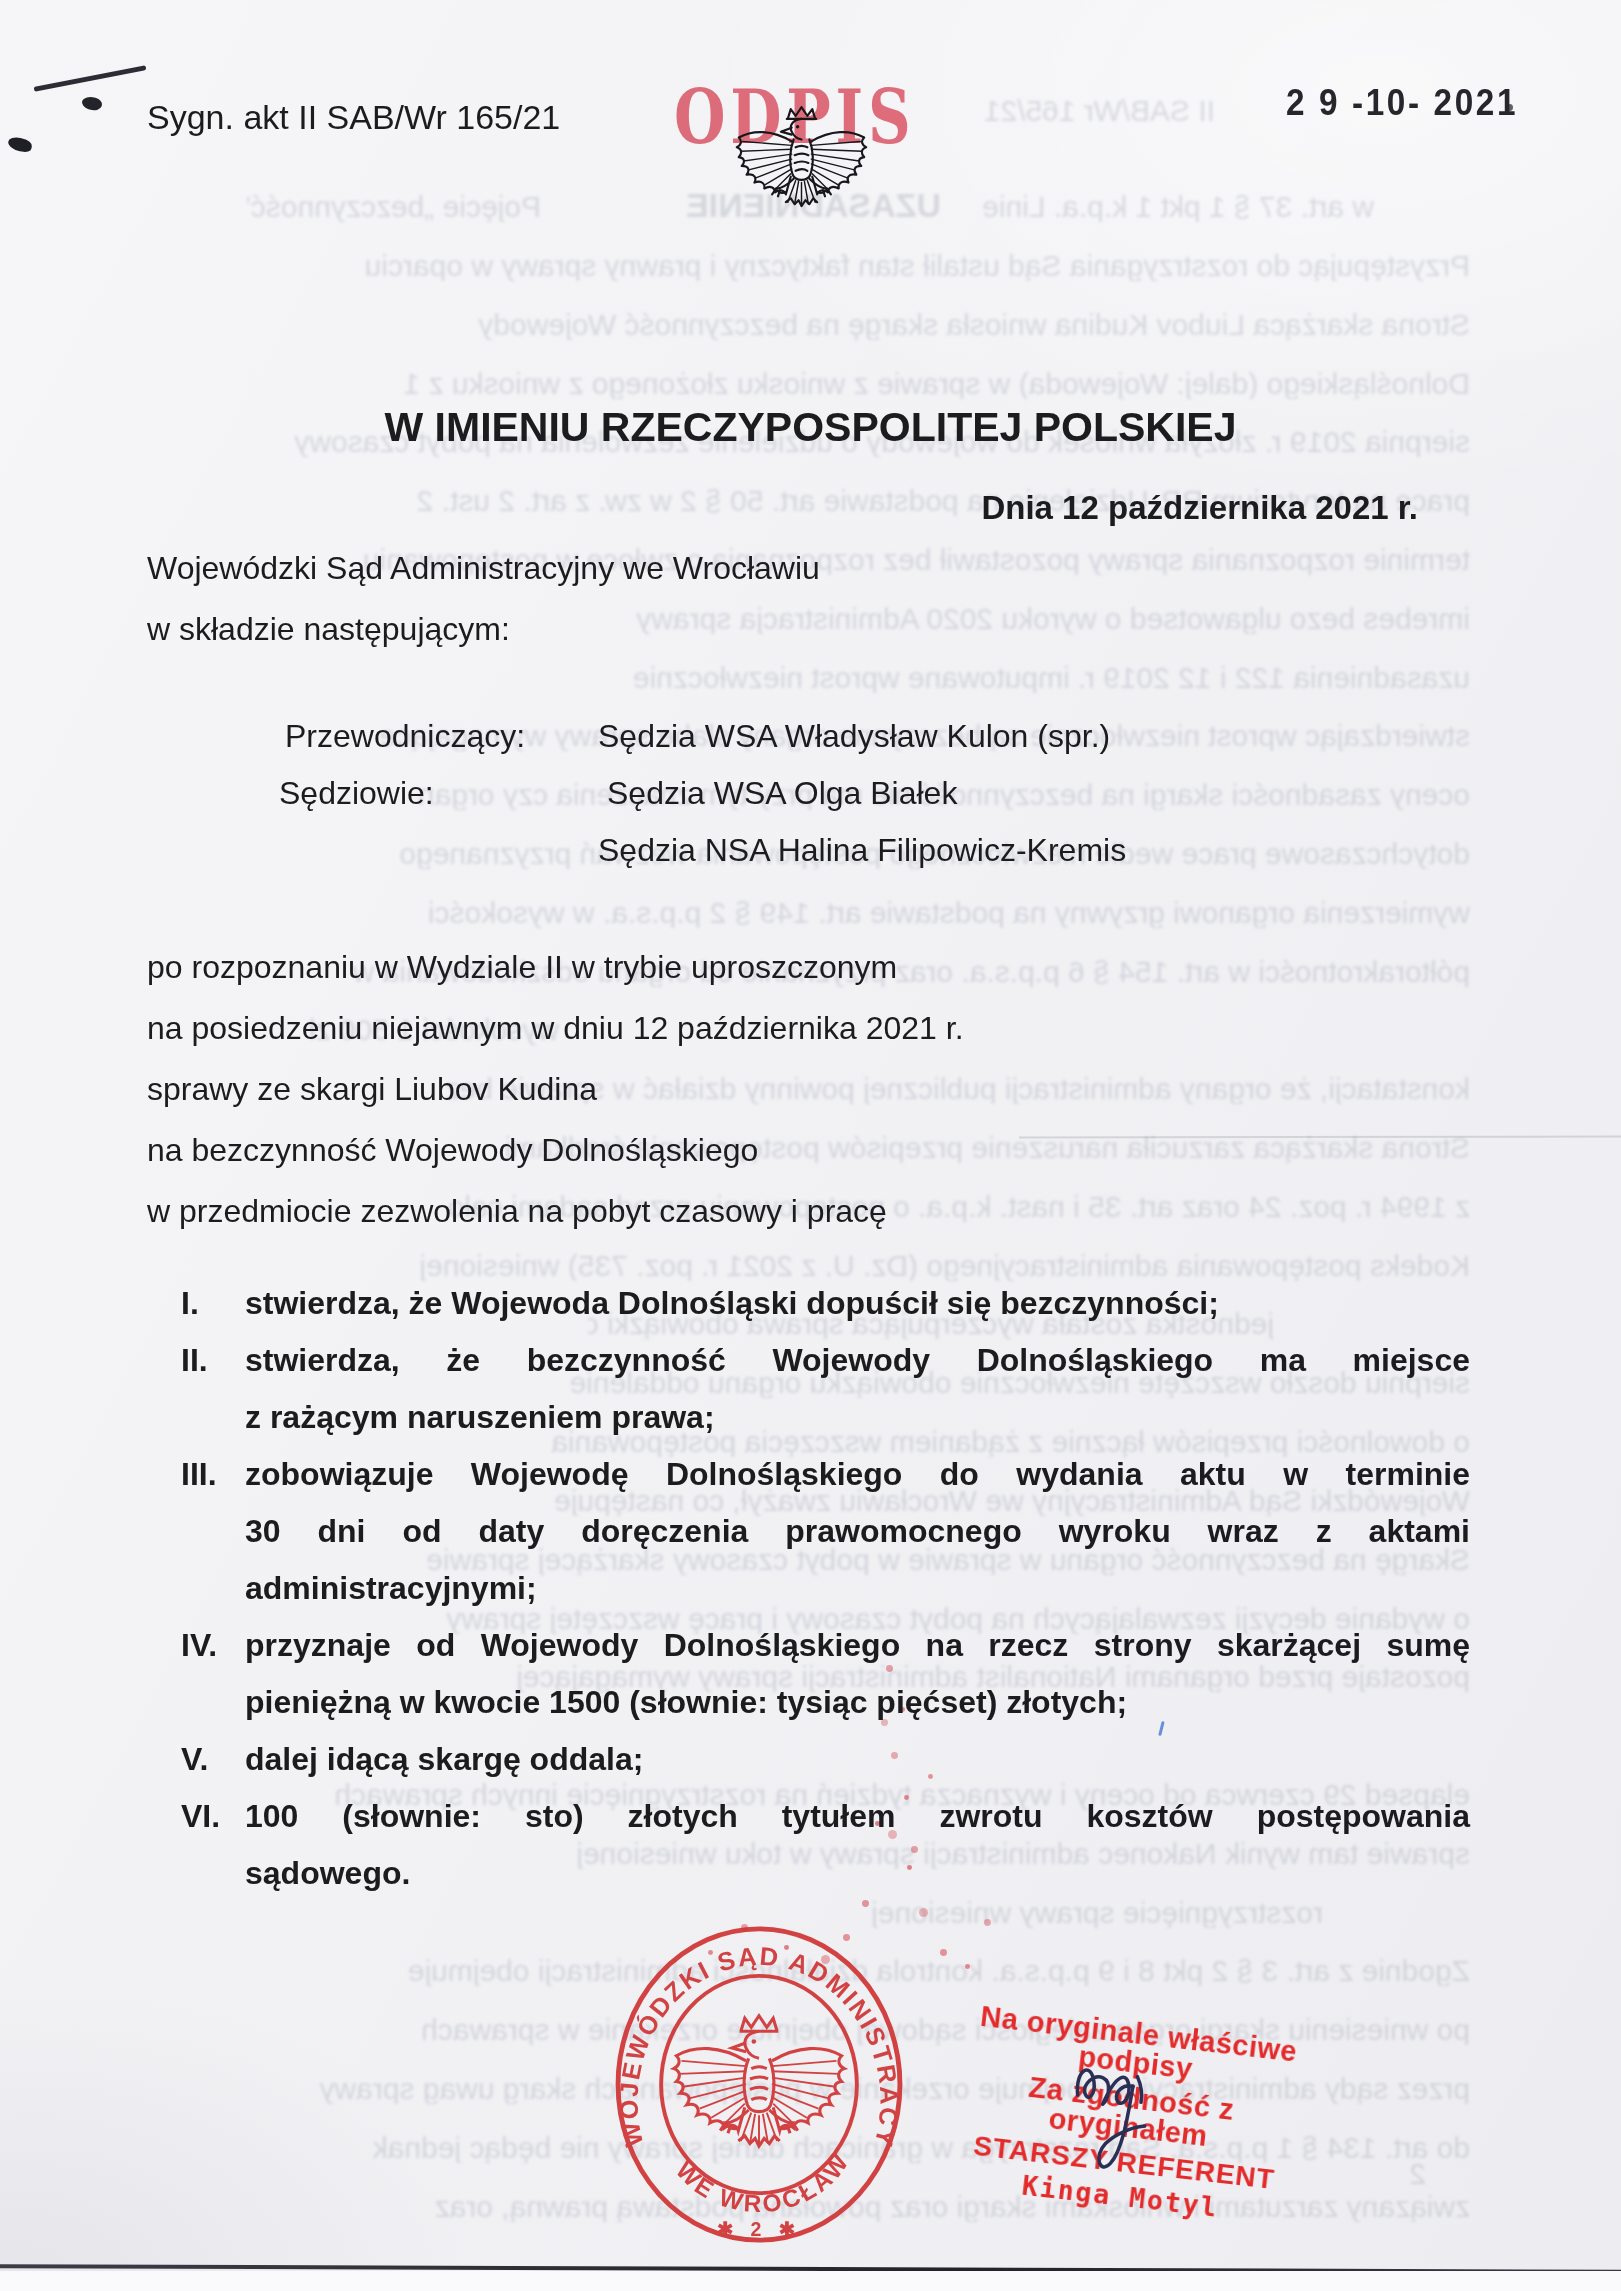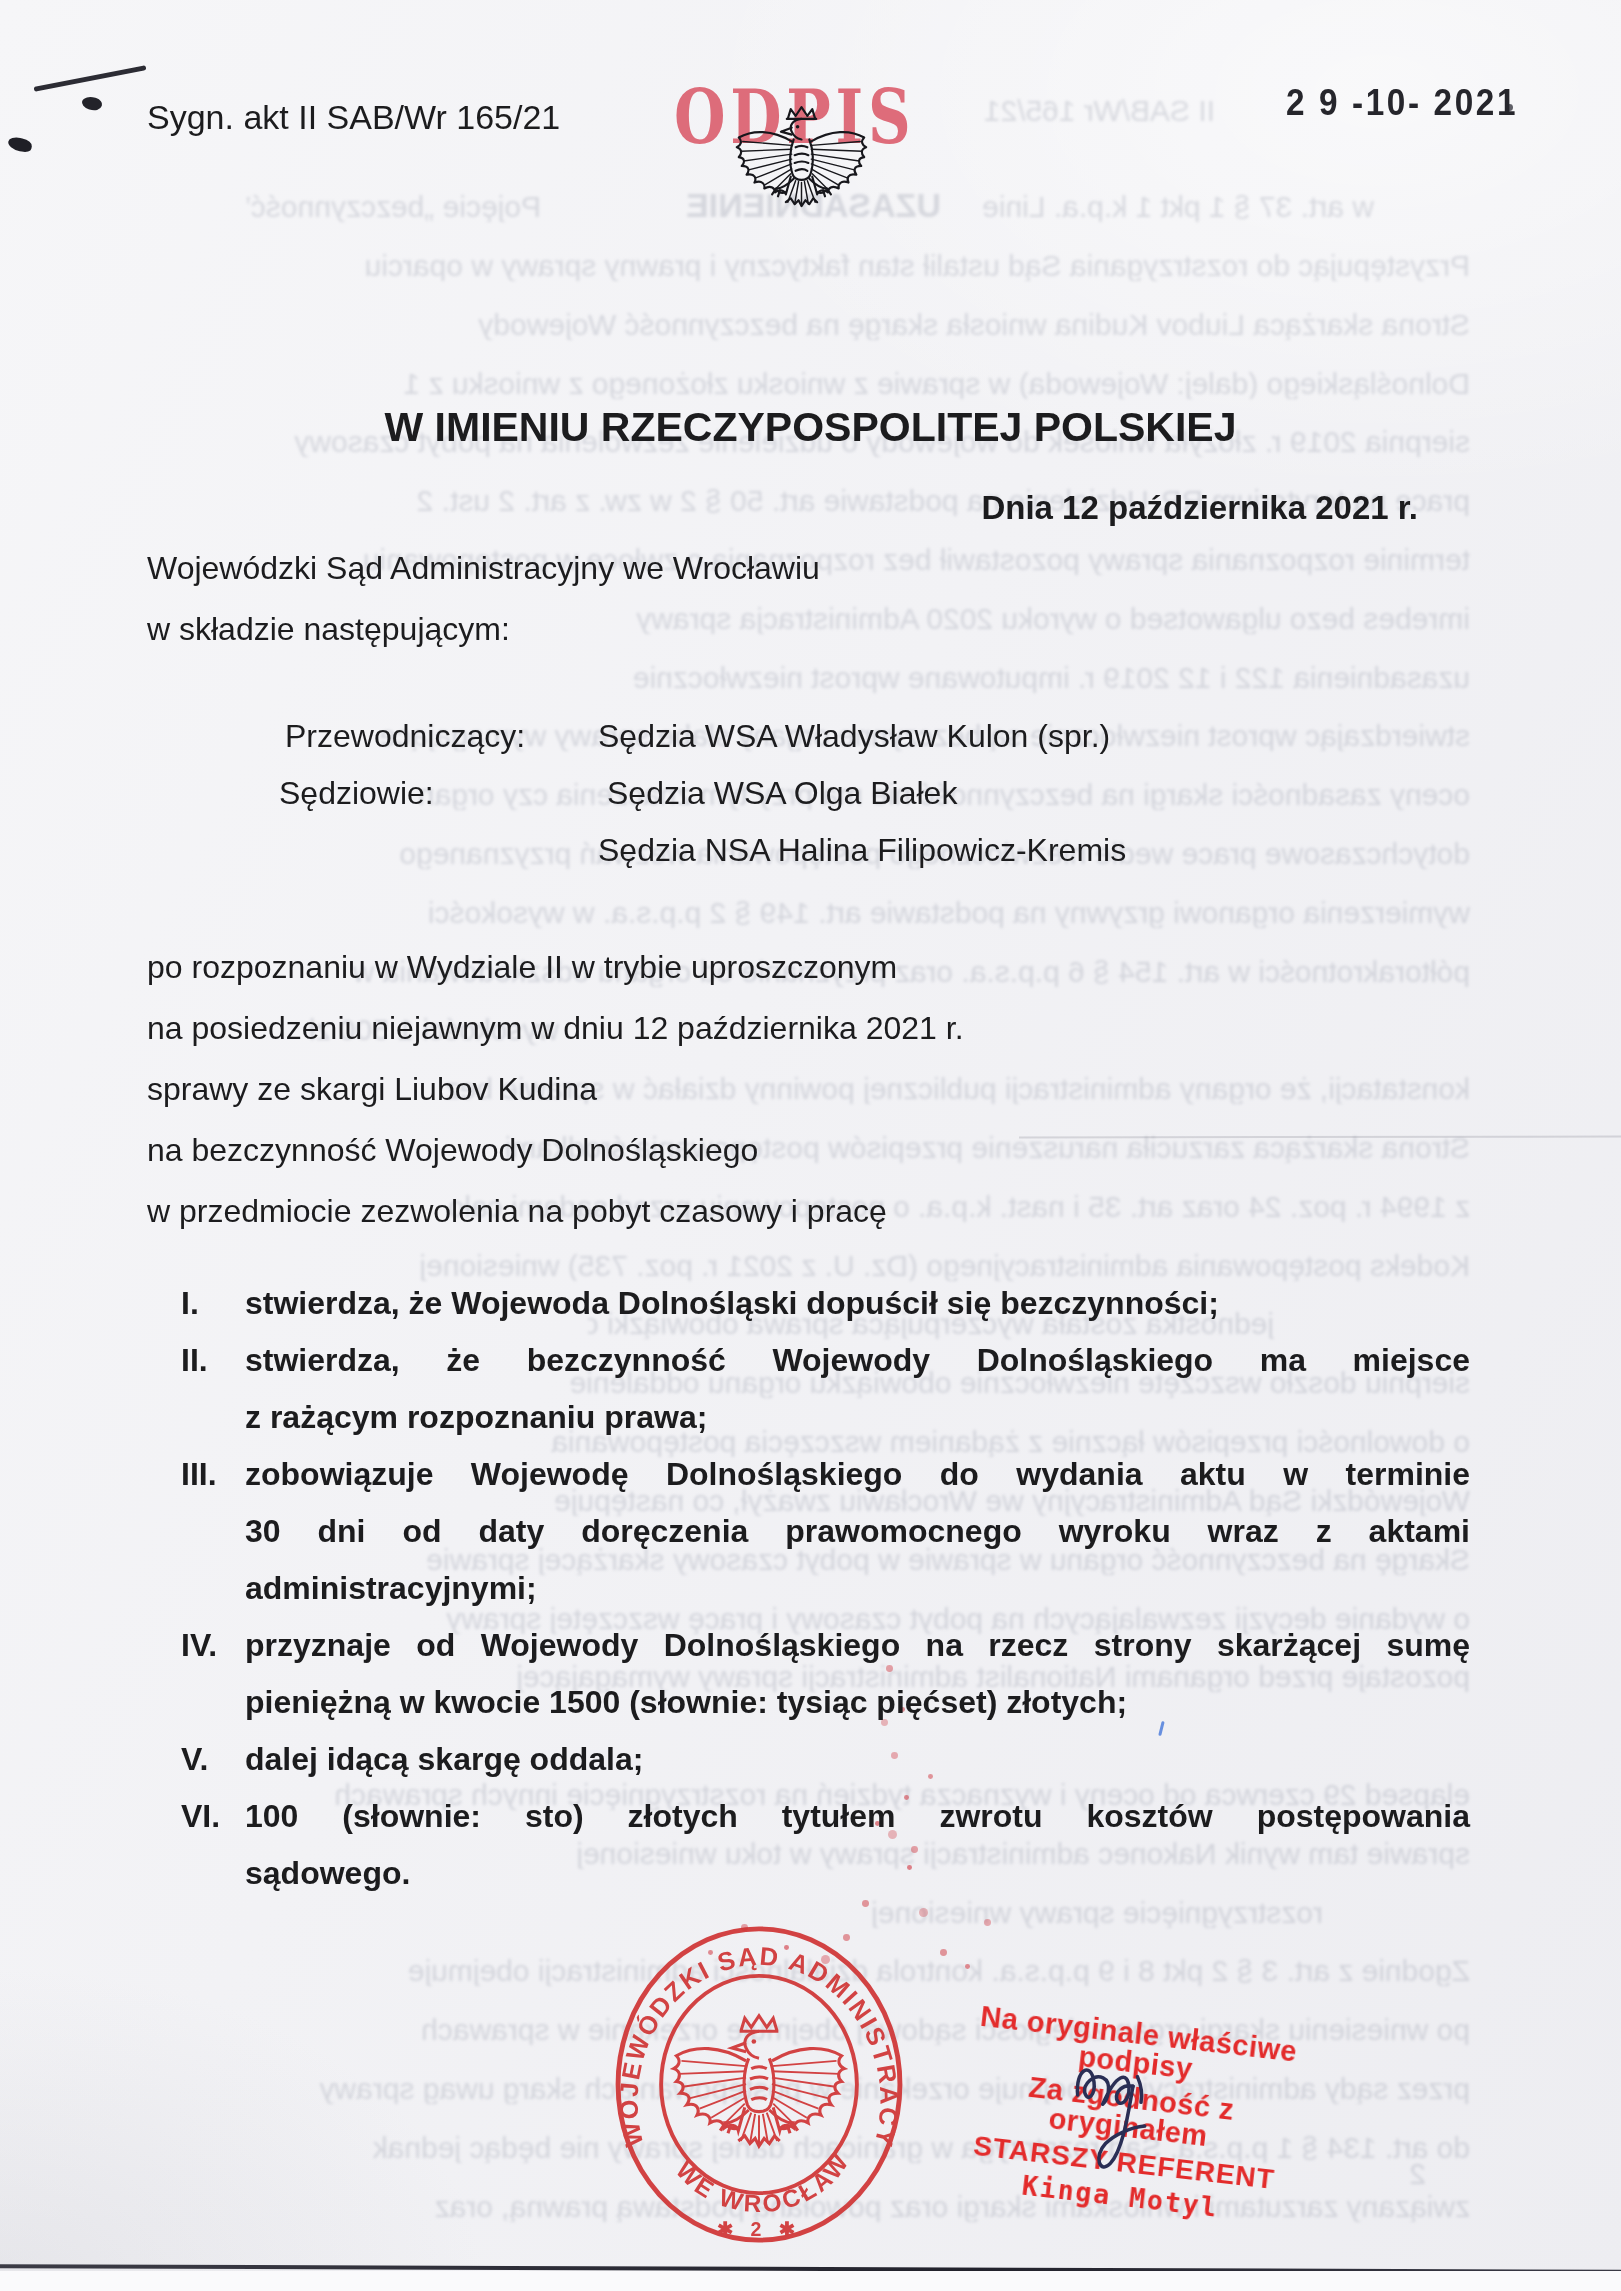--- a/index.html
+++ b/index.html
@@ -189,21 +189,21 @@
   </div>
 
   <div class="operative" id="operative-list">
       <div class="op-item">
         <span class="op-num">I.</span>
         <div class="op-line">stwierdza, że Wojewoda Dolnośląski dopuścił się bezczynności;</div>
       </div>
       <div class="op-item">
         <span class="op-num">II.</span>
         <div class="op-line just">stwierdza, że bezczynność Wojewody Dolnośląskiego ma miejsce</div>
-        <div class="op-line">z rażącym rozpoznaniu prawa;</div>
+        <div class="op-line">z rażącym naruszeniem prawa;</div>
       </div>
       <div class="op-item">
         <span class="op-num">III.</span>
         <div class="op-line just">zobowiązuje Wojewodę Dolnośląskiego do wydania aktu w terminie</div>
         <div class="op-line just">30 dni od daty doręczenia prawomocnego wyroku wraz z aktami</div>
         <div class="op-line">administracyjnymi;</div>
       </div>
       <div class="op-item">
         <span class="op-num">IV.</span>
         <div class="op-line just">przyznaje od Wojewody Dolnośląskiego na rzecz strony skarżącej sumę</div>

